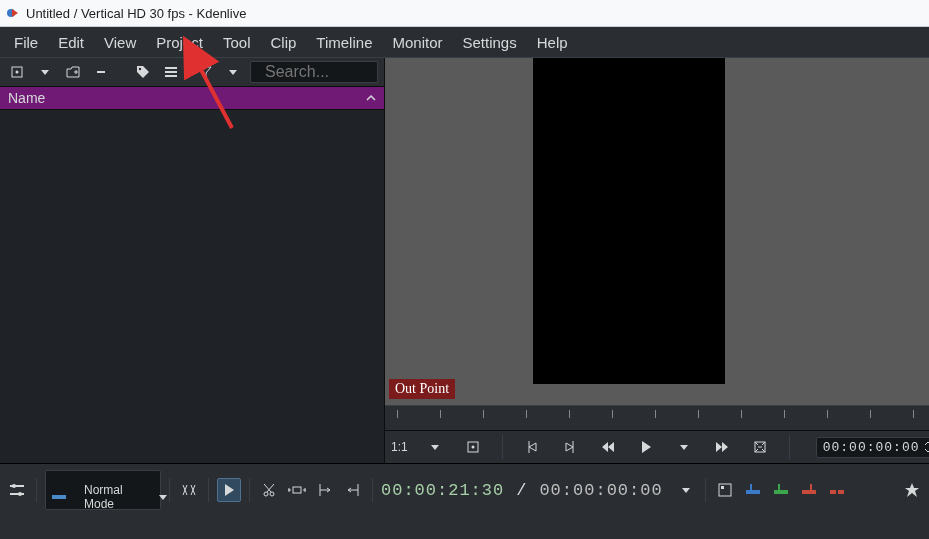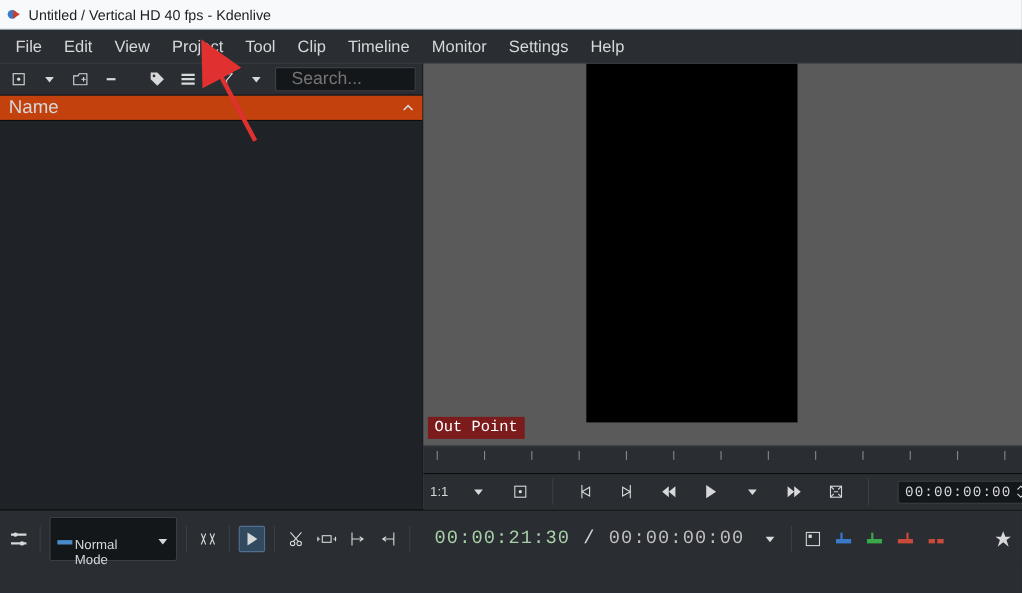--- a/index.html
+++ b/index.html
@@ -16,42 +16,42 @@
   .menubar .item{padding:5px 10px;color:var(--text);cursor:default;font-size:15px}
 
   .main{display:flex;height:405px}
   .left{width:440px;display:flex;flex-direction:column;border-right:1px solid var(--bg4)}
   .right{flex:1;display:flex;flex-direction:column;background:#5a5a5a;position:relative}
 
   .bin-toolbar{height:28px;background:var(--bg);display:flex;align-items:center;padding:0 6px;gap:6px;border-bottom:1px solid var(--bg4)}
   .icnbtn{width:22px;height:22px;display:flex;align-items:center;justify-content:center;color:var(--text);border-radius:3px}
   .spacer{flex:1}
   .search{background:var(--bg3);border:1px solid var(--line);color:var(--muted);padding:3px 14px;width:98px;height:14px;border-radius:2px;font-size:16px}
-  .bin-header{height:22px;background:#c2410c;display:flex;align-items:center;justify-content:space-between;padding:0 8px;border-bottom:1px solid var(--bg4);font-size:17px}
+  .bin-header{height:22px;background:#701a75;display:flex;align-items:center;justify-content:space-between;padding:0 8px;border-bottom:1px solid var(--bg4);font-size:14px}
   .bin-body{flex:1;background:var(--bg2)}
 
   .tabs{height:26px;background:var(--bg4);display:flex;align-items:stretch}
   .tab{padding:5px 12px;font-size:12px;color:#c8c8c8;border-right:1px solid #000;display:flex;align-items:center}
   .tab.active{background:var(--bg);color:#fff;border-top:2px solid #6aa9e0;padding-top:3px}
 
   
   .monitor-stage{flex:1;position:relative;background:#5a5a5a;display:flex;justify-content:center}
   .monitor-black{position:absolute;top:0;left:148px;width:192px;height:326px;background:#000}
-  .outpoint{position:absolute;bottom:6px;left:4px;background:var(--badge);color:#fff;font-family:Liberation Mono, monospace;font-size:14px;padding:2px 6px}
+  .outpoint{position:absolute;bottom:6px;left:4px;background:var(--badge);color:#fff;font-family:Liberation Serif, serif;font-size:14px;padding:2px 6px}
   .monitor-scale{height:24px;background:var(--bg);border-top:1px solid var(--line);position:relative}
   .ticks{position:absolute;inset:0}
   .ticks span{position:absolute;top:4px;width:1px;height:8px;background:#888}
   .monitor-controls{height:32px;background:var(--bg);display:flex;align-items:center;gap:16px;padding:0 6px;border-top:1px solid var(--bg4)}
   .mono{font-family:"Consolas","Courier New",monospace;letter-spacing:1px}
   .timecode-box{margin-left:8px;padding:2px 6px;background:var(--bg3);border:1px solid var(--line);border-radius:2px;display:flex;align-items:center;gap:4px}
 
   
   .bottom{height:52px;background:var(--bg);display:flex;align-items:center;padding:0 6px;gap:6px;border-top:1px solid #000}
   .sep{width:1px;height:24px;background:var(--line);margin:0 2px}
-  .mode{display:flex;align-items:flex-start;gap:2px;background:var(--bg3);border:1px solid var(--line);padding:17px 8px 3px 6px;border-radius:2px;width:100px;height:18px}
+  .mode{display:flex;align-items:center;gap:18px;background:var(--bg3);border:1px solid var(--line);padding:17px 8px 3px 6px;border-radius:2px;width:100px;height:18px}
   .mode svg{flex-shrink:0}
   .play-active{background:#314a60;border:1px solid #507090;border-radius:2px}
   .tc{color:#a8d0a8}
   .tc2{color:#bfbfbf}
   .group{display:flex;align-items:center;gap:6px}
 
   
   .arrow{position:absolute;left:192px;top:58px;pointer-events:none}
   .arrow svg{overflow:visible}
 
@@ -60,21 +60,21 @@
 </head>
 <body>
 
 <div class="titlebar">
   <span class="app-icon">
     <svg viewBox="0 0 14 14">
         <circle cx="5" cy="7" r="4" fill="#3a78c8"></circle>
         <path d="M6 3 L12 7 L6 11 Z" fill="#d43a2a"></path>
       </svg>
   </span>
-  <span class="title">Untitled / Vertical HD 40 fps - Kdenlive</span>
+  <span class="title">Untitled / Vertical HD 30 fps - Kdenlive</span>
 </div>
 
 <div class="menubar">
   <span class="item">File</span>
   <span class="item">Edit</span>
   <span class="item">View</span>
   <span class="item">Project</span>
   <span class="item">Tool</span>
   <span class="item">Clip</span>
   <span class="item">Timeline</span>
@@ -297,21 +297,21 @@
         <path d="M3 1 V13 M3 7 H12 M10 5 L13 7 L10 9" stroke="currentColor" fill="none"></path>
       </svg>
     </span>
   <span class="icnbtn">
       <svg width="16" height="14" viewBox="0 0 16 14">
         <path d="M13 1 V13 M13 7 H4 M6 5 L3 7 L6 9" stroke="currentColor" fill="none"></path>
       </svg>
     </span>
   <span class="sep"></span>
 
-  <span class="mono tc" style="font-size:17px;margin-left:14px">00:00:21:30</span>
+  <span class="mono tc" style="font-size:17px;">00:00:21:30</span>
   <span class="mono" style="font-size:17px;margin:0 6px">/</span>
   <span class="mono tc2" style="font-size:17px">00:00:00:00</span>
   <span class="icnbtn" style="margin-left:6px">
       <svg width="8" height="8" viewBox="0 0 8 8">
         <path d="M0 2 L8 2 L4 7 Z" fill="currentColor"></path>
       </svg>
     </span>
 
   <span class="sep"></span>
   <span class="icnbtn">

